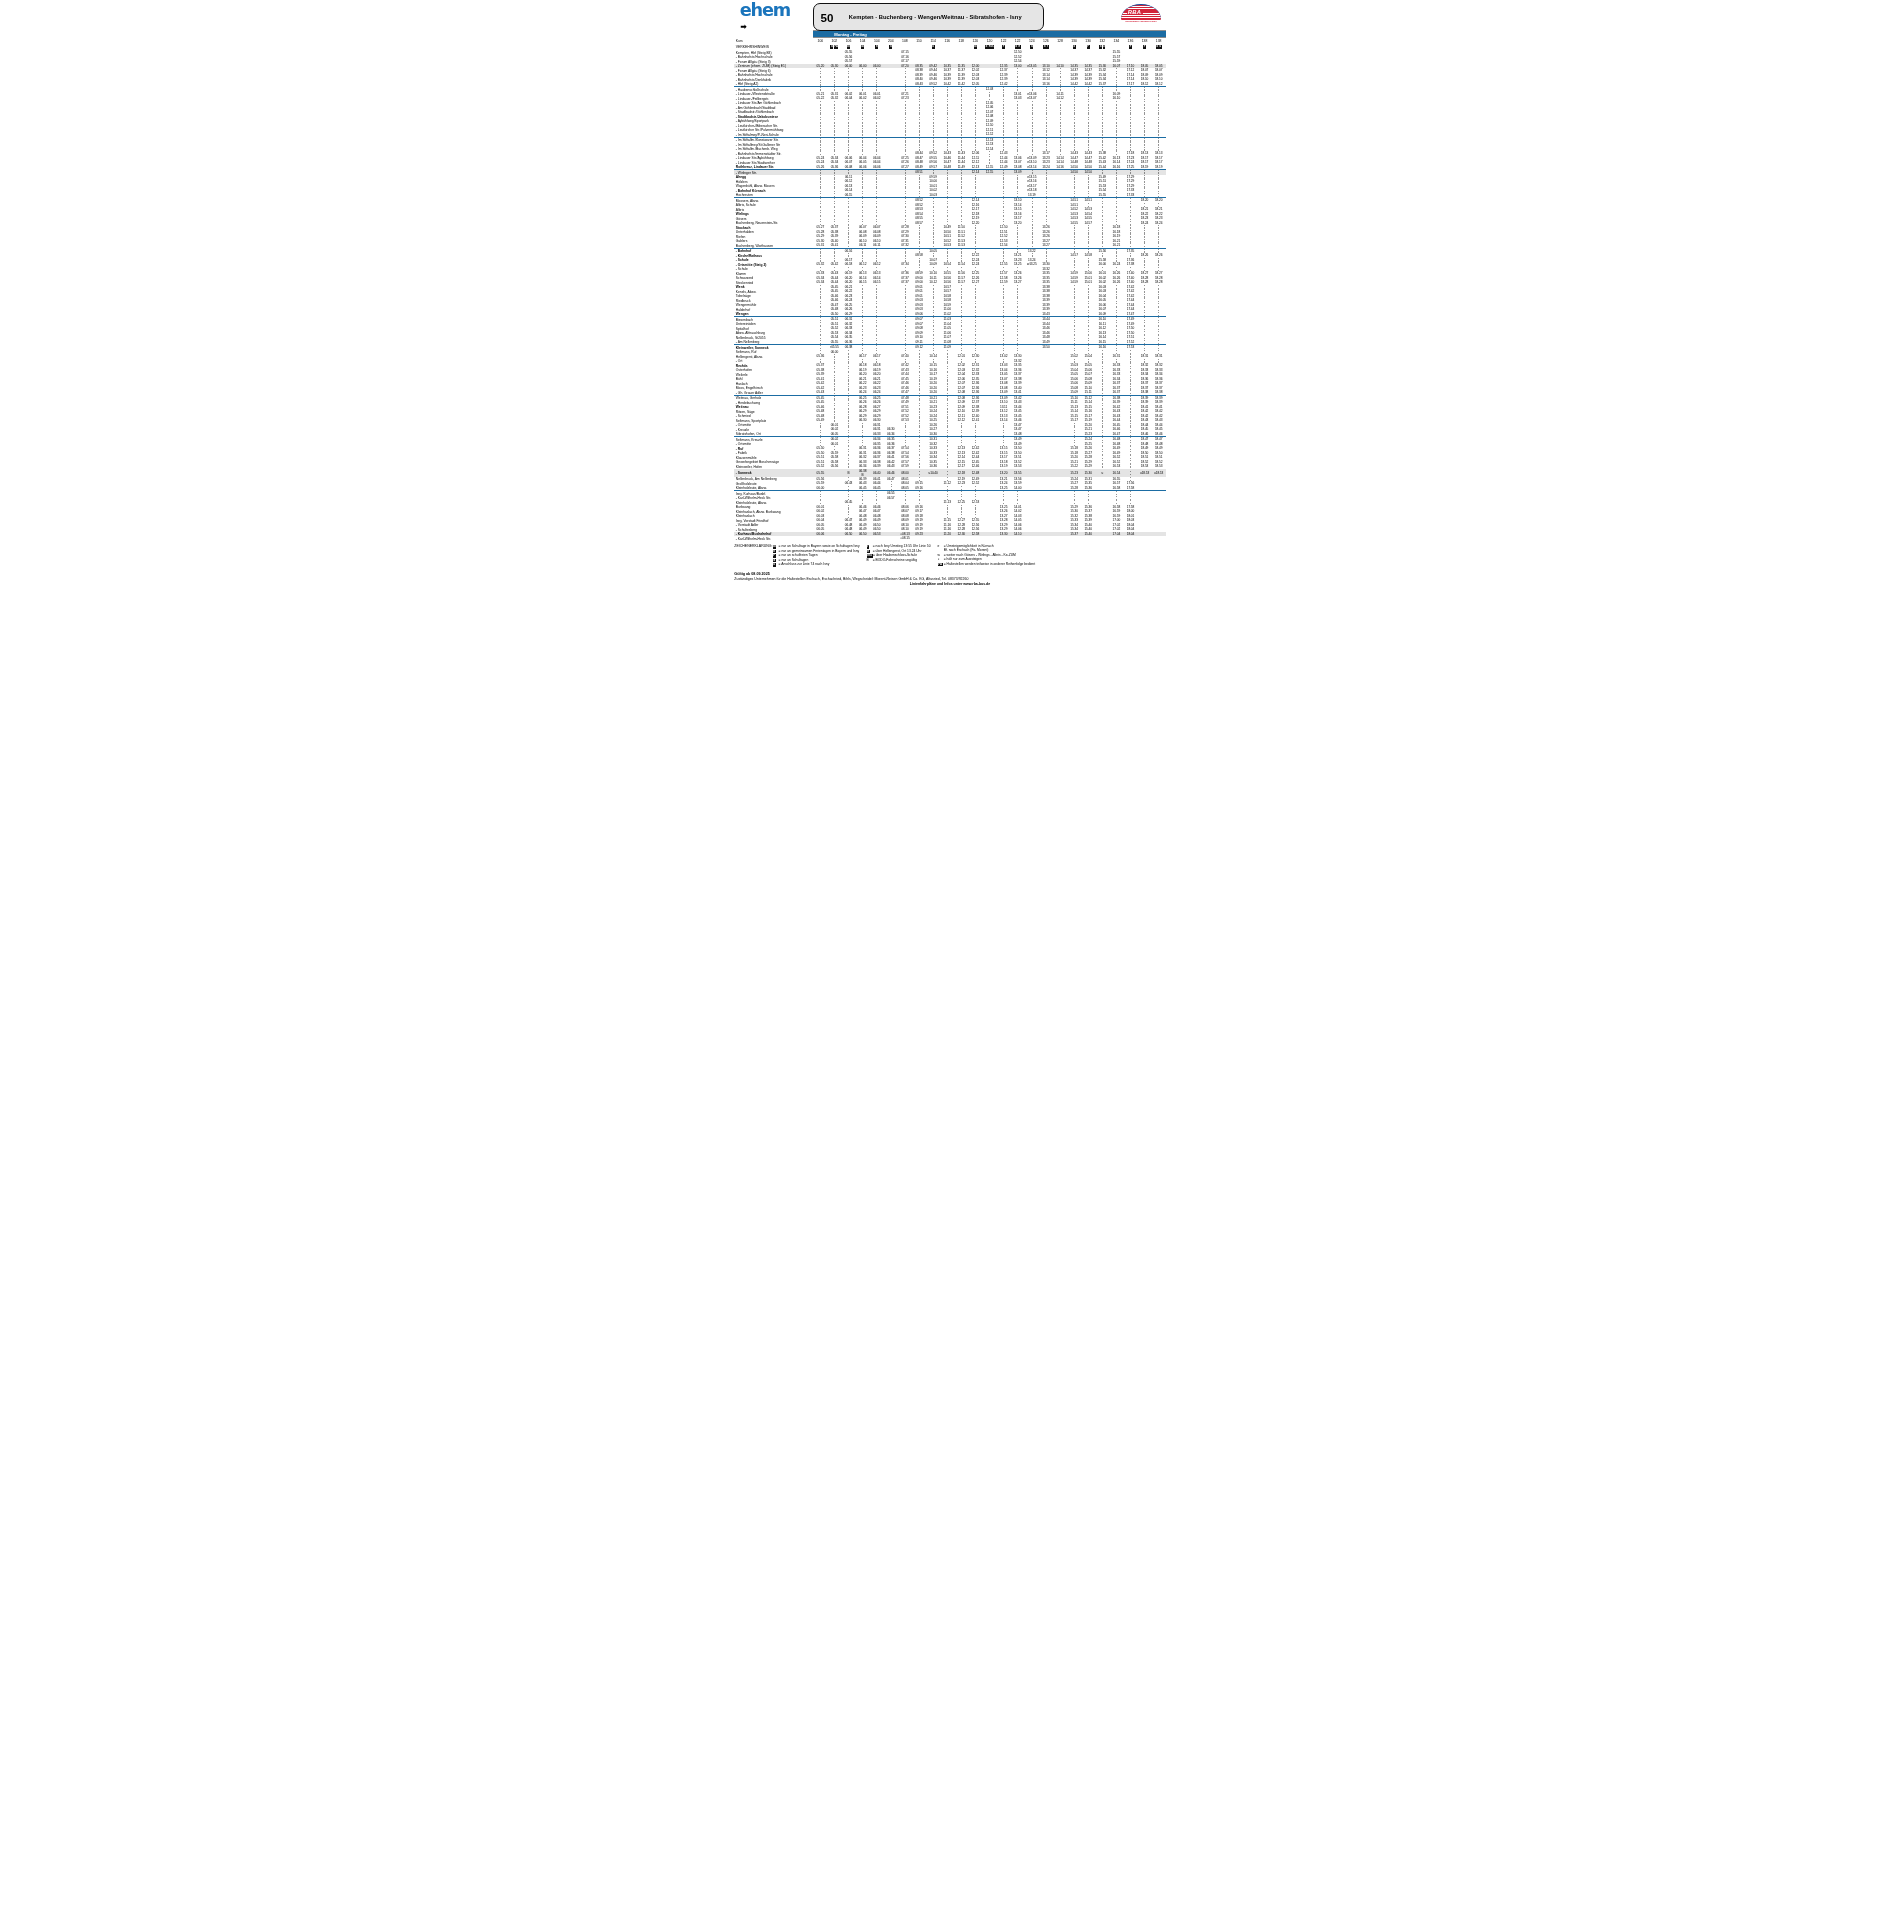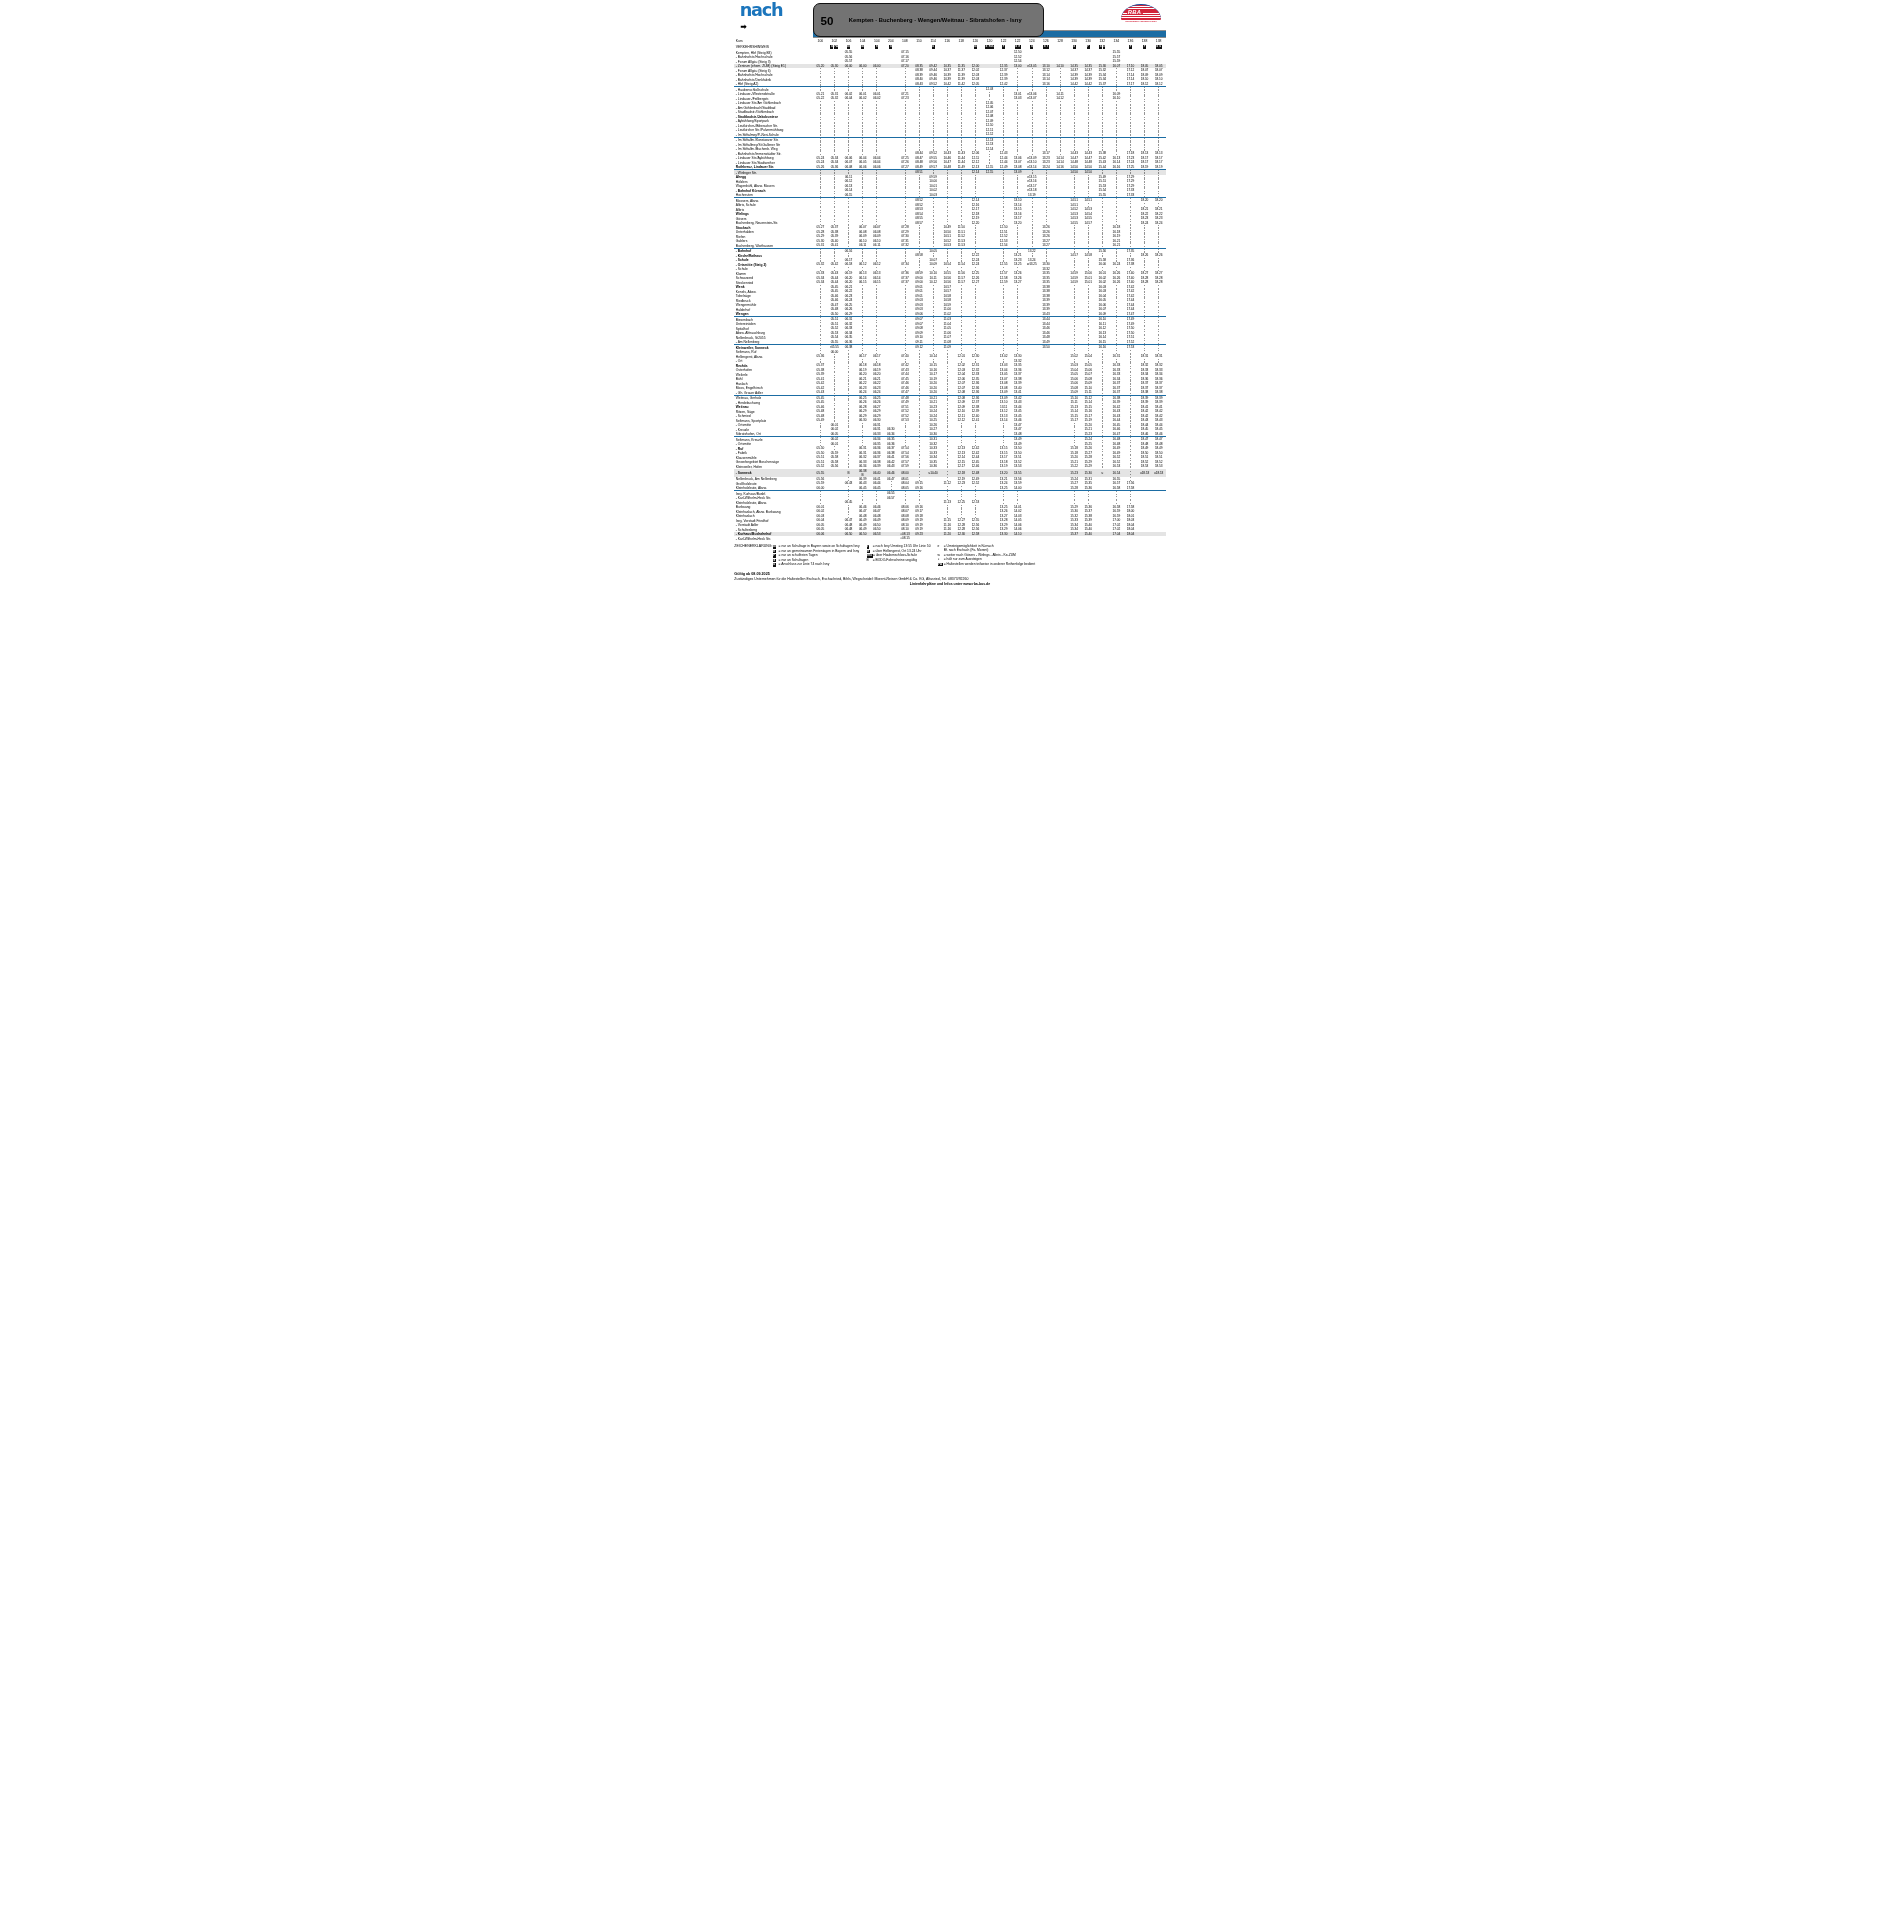--- a/index.html
+++ b/index.html
@@ -9,21 +9,21 @@
     --gray-row:#e4e4e4;
   }
   *{box-sizing:border-box;margin:0;padding:0;}
   body{background:#fff;font-family:"Liberation Sans",sans-serif;color:#000;}
   #page{width:436px;margin:0 auto;padding:2.3px 2.3px 0 2.3px;position:relative;}
 
   
   #hdr{position:relative;height:28px;}
   #mona{color:var(--mona);font-weight:bold;font-size:17.7px;letter-spacing:-1.2px;line-height:15.4px;position:absolute;left:5.4px;top:0.8px;font-family:"DejaVu Sans",sans-serif;}
   #arrow{position:absolute;left:6.2px;top:20px;font-size:7.3px;font-weight:bold;}
-  #linebox{position:absolute;left:79px;top:0.8px;width:231px;height:34px;border:1.2px solid #111;border-radius:7px;background:#737373;display:flex;align-items:center;}
+  #linebox{position:absolute;left:79px;top:0.8px;width:231px;height:28px;border:1.2px solid #111;border-radius:7px;background:#e5e5e5;display:flex;align-items:center;}
   #lineno{font-size:11.6px;font-weight:bold;padding:0 5.4px 0 6.2px;}
   #linetitle{font-size:5.8px;font-weight:bold;flex:1;text-align:center;padding-right:11.6px;white-space:nowrap;}
   #rba{position:absolute;right:3.1px;top:1.5px;width:43px;text-align:center;}
   #rba .dome{width:40px;height:16px;margin:0 auto;border-radius:23px 23px 1.5px 1.5px/17.7px 17.7px 1.2px 1.2px;background:repeating-linear-gradient(to bottom,var(--rba-red) 0 1.2px,#fff 1.2px 1.8px);position:relative;overflow:hidden;border-top:1.2px solid #1b4e9b;}
   #rba .dome span{position:absolute;left:5.4px;top:3.9px;color:#fff;background:rgba(210,35,57,.85);font-weight:bold;font-style:italic;font-size:5.8px;padding:0 1.2px;letter-spacing:0.4px;}
   #rba .cap{color:var(--rba-red);font-size:2.2px;font-weight:bold;margin-top:0.4px;}
 
   #daybar{margin-left:79px;height:8px;background:var(--blue);border-top:0.8px solid #8d8d8d;border-bottom:0.8px solid #8d8d8d;display:flex;align-items:center;}
   #daybar span{color:#fff;font-weight:bold;font-size:4.2px;padding-left:21px;}
 
@@ -60,21 +60,21 @@
   #footer{margin-top:5.4px;font-size:3.5px;line-height:4.6px;padding-bottom:3.1px;}
   #valid{font-weight:bold;font-size:3.7px;}
   #infonote{font-weight:bold;text-align:center;margin-top:0.4px;}
 </style>
 </head>
 <body>
 
 <div id="page">
 
   <div id="hdr">
-    <div id="mona">nach</div>
+    <div id="mona">ehem</div>
     <div id="arrow">➡</div>
     <div id="linebox">
       <span id="lineno">50</span>
       <span id="linetitle">Kempten - Buchenberg - Wengen/Weitnau - Sibratshofen - Isny</span>
     </div>
     <div id="rba">
       <div class="dome">
           <span>RBA</span>
         </div>
       <div class="cap">Regionalbus Augsburg GmbH</div>

